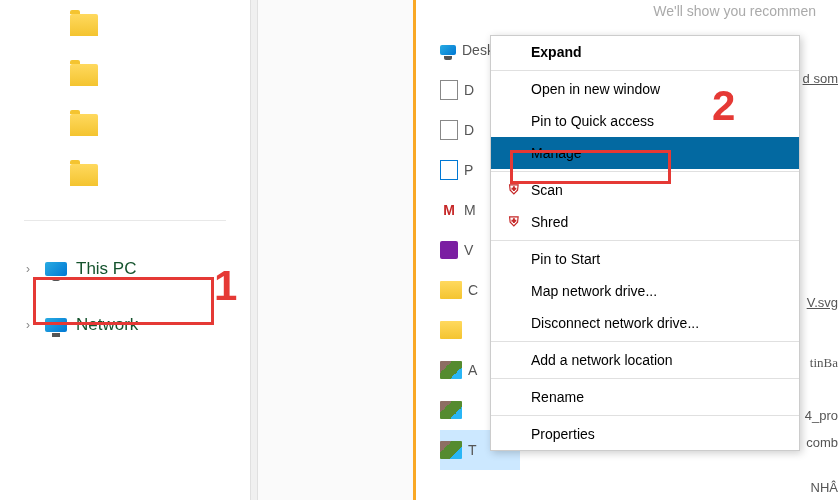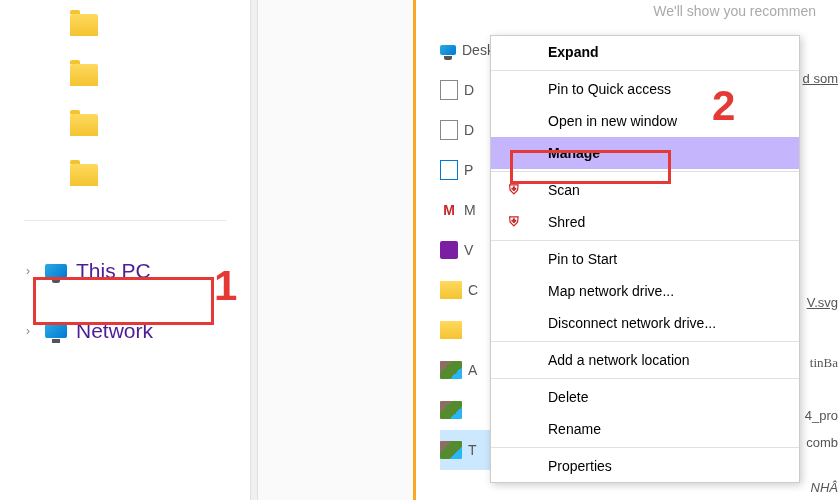--- a/index.html
+++ b/index.html
@@ -11,21 +11,21 @@
     .folder-list { padding: 0px 60px 10px 70px; }
     .folder-item { display: flex; align-items: center; height: 50px; }
     .folder-icon { width: 28px; height: 22px; background: linear-gradient(180deg, #ffd95e 0%, #f4c430 100%); border-radius: 2px 2px 0 0; position: relative; }
     .folder-icon::before { content: ''; position: absolute; top: -4px; left: 0; width: 10px; height: 4px; background: #f4c430; border-radius: 2px 2px 0 0; }
     
     .divider-light { margin: 10px 24px; border-bottom: 1px solid #e8e8e8; }
     
     .nav-item { display: flex; align-items: center; padding: 6px 10px 6px 20px; margin: 2px 0; cursor: pointer; }
     .nav-item .chevron { width: 16px; text-align: center; color: #888; font-size: 12px; }
     .nav-item .icon-box { width: 28px; display: flex; justify-content: center; margin: 0 6px; }
-    .nav-item .label { font-size: 21px; color: #4c1d95; }
+    .nav-item .label { font-size: 17px; color: #14532d; }
     
     .monitor-icon { width: 22px; height: 14px; background: linear-gradient(135deg, #29abe2 0%, #0078d4 100%); border-radius: 2px; position: relative; }
     .monitor-icon::after { content: ''; position: absolute; left: 50%; transform: translateX(-50%); bottom: -5px; width: 8px; height: 4px; background: #555; border-radius: 0 0 2px 2px; }
     
     .network-icon { width: 22px; height: 14px; background: linear-gradient(135deg, #29abe2 0%, #0078d4 100%); border-radius: 2px; position: relative; }
     .network-icon::after { content: ''; position: absolute; left: 50%; transform: translateX(-50%); bottom: -5px; width: 8px; height: 4px; background: #555; }
     
     .middle-panel { position: absolute; left: 258px; top: 0; width: 155px; height: 100%; background: #fafafa; }
     .yellow-accent { position: absolute; left: 413px; top: 0; width: 3px; height: 100%; background: #f9a825; }
     
@@ -33,23 +33,23 @@
     .top-text { position: absolute; top: 3px; right: 24px; font-size: 14px; color: #aaa; }
     
     .content-items { position: absolute; left: 440px; top: 30px; width: 80px; }
     .content-item { display: flex; align-items: center; height: 40px; }
     .file-icon { width: 18px; height: 20px; background: #fff; border: 1px solid #888; }
     .item-label { font-size: 14px; color: #555; margin-left: 6px; }
     
     .shield-icon { width: 18px; height: 20px; display: flex; align-items: center; justify-content: center; color: #c62828; font-weight: bold; font-size: 14px; }
     
     .context-menu { position: absolute; left: 490px; top: 35px; width: 310px; background: #fff; border: 1px solid #ccc; box-shadow: 2px 2px 8px rgba(0,0,0,0.2); z-index: 10; }
-    .menu-item { padding: 8px 20px 8px 57px; font-size: 14px; color: #000; cursor: pointer; position: relative; }
+    .menu-item { padding: 8px 20px 8px 40px; font-size: 14px; color: #000; cursor: pointer; position: relative; }
     .menu-item.bold { font-weight: 600; }
-    .menu-item.highlighted { background: #c4b5fd; font-weight: bold; }
+    .menu-item.highlighted { background: #0369a1; }
     .menu-sep { border-top: 1px solid #e0e0e0; margin: 2px 0; }
     .menu-icon-slot { position: absolute; left: 14px; top: 50%; transform: translateY(-50%); width: 18px; height: 18px; display: flex; align-items: center; justify-content: center; }
     .mcafee-m { color: #c62828; font-weight: bold; font-size: 13px; }
     
     .highlight-box-1 { position: absolute; left: 33px; top: 277px; width: 181px; height: 48px; border: 3px solid #e53935; z-index: 20; pointer-events: none; }
     .highlight-box-2 { position: absolute; left: 510px; top: 150px; width: 161px; height: 34px; border: 3px solid #e53935; z-index: 20; pointer-events: none; }
     
     .annot-1 { position: absolute; left: 214px; top: 262px; font-size: 42px; font-weight: bold; color: #e53935; z-index: 20; font-family: Arial, sans-serif; }
     .annot-2 { position: absolute; left: 712px; top: 82px; font-size: 42px; font-weight: bold; color: #e53935; z-index: 20; font-family: Arial, sans-serif; }
     
@@ -148,46 +148,45 @@
     </div>
   <div class="content-item" style="background:#cce8ff;">
       <span class="thumb"></span>
       <span class="item-label">T</span>
     </div>
 </div>
 
 <div class="context-menu">
   <div class="menu-item bold">Expand</div>
   <div class="menu-sep"></div>
+  <div class="menu-item">Open in new window</div>
   <div class="menu-item">Pin to Quick access</div>
-  <div class="menu-item">Open in new window</div>
   <div class="menu-item highlighted">Manage</div>
   <div class="menu-sep"></div>
   <div class="menu-item"><span class="menu-icon-slot">
         <span class="mcafee-m">⛨</span>
       </span><span>Scan</span></div>
   <div class="menu-item"><span class="menu-icon-slot">
         <span class="mcafee-m">⛨</span>
       </span><span>Shred</span></div>
   <div class="menu-sep"></div>
   <div class="menu-item">Pin to Start</div>
   <div class="menu-item">Map network drive...</div>
   <div class="menu-item">Disconnect network drive...</div>
   <div class="menu-sep"></div>
   <div class="menu-item">Add a network location</div>
   <div class="menu-sep"></div>
-  <div class="menu-item">Delete</div>
   <div class="menu-item">Rename</div>
   <div class="menu-sep"></div>
   <div class="menu-item">Properties</div>
 </div>
 
 <div class="right-edge-text" style="top:71px;text-decoration:underline;">d som</div>
 <div class="right-edge-text" style="top:295px;text-decoration:underline;">V.svg</div>
 <div class="right-edge-text" style="top:355px;font-family:Liberation Serif, serif;">tinBa</div>
 <div class="right-edge-text" style="top:408px;">4_pro</div>
 <div class="right-edge-text" style="top:435px;">comb</div>
-<div class="right-edge-text" style="top:480px;font-style:italic;">NHÂ</div>
+<div class="right-edge-text" style="top:480px;">NHÂ</div>
 
 <div class="highlight-box-1"></div>
 <div class="highlight-box-2"></div>
 <div class="annot-1">1</div>
 <div class="annot-2">2</div>
 
 </body></html>

